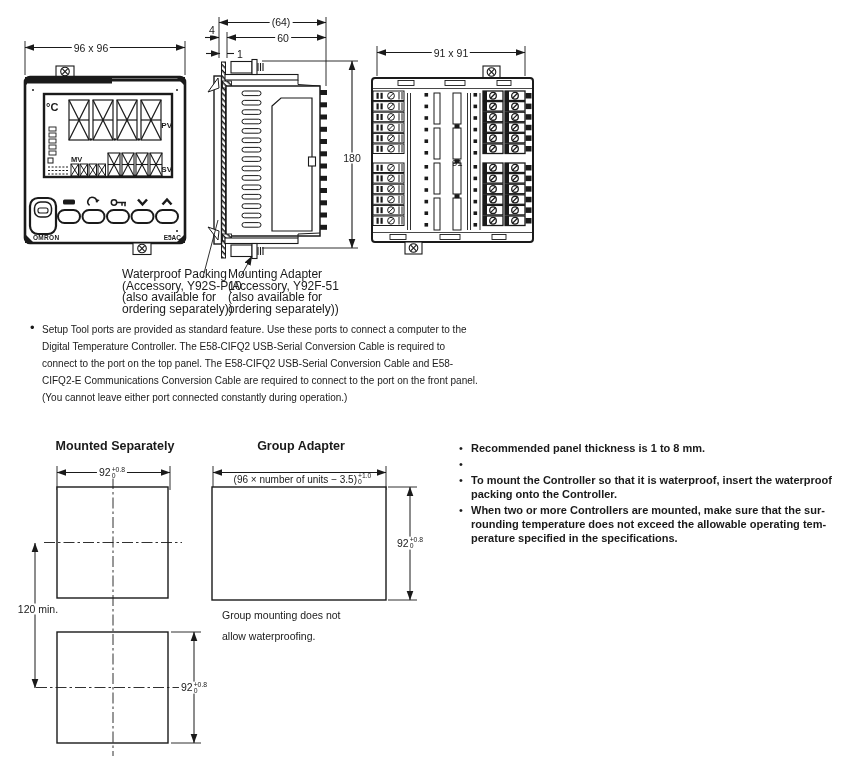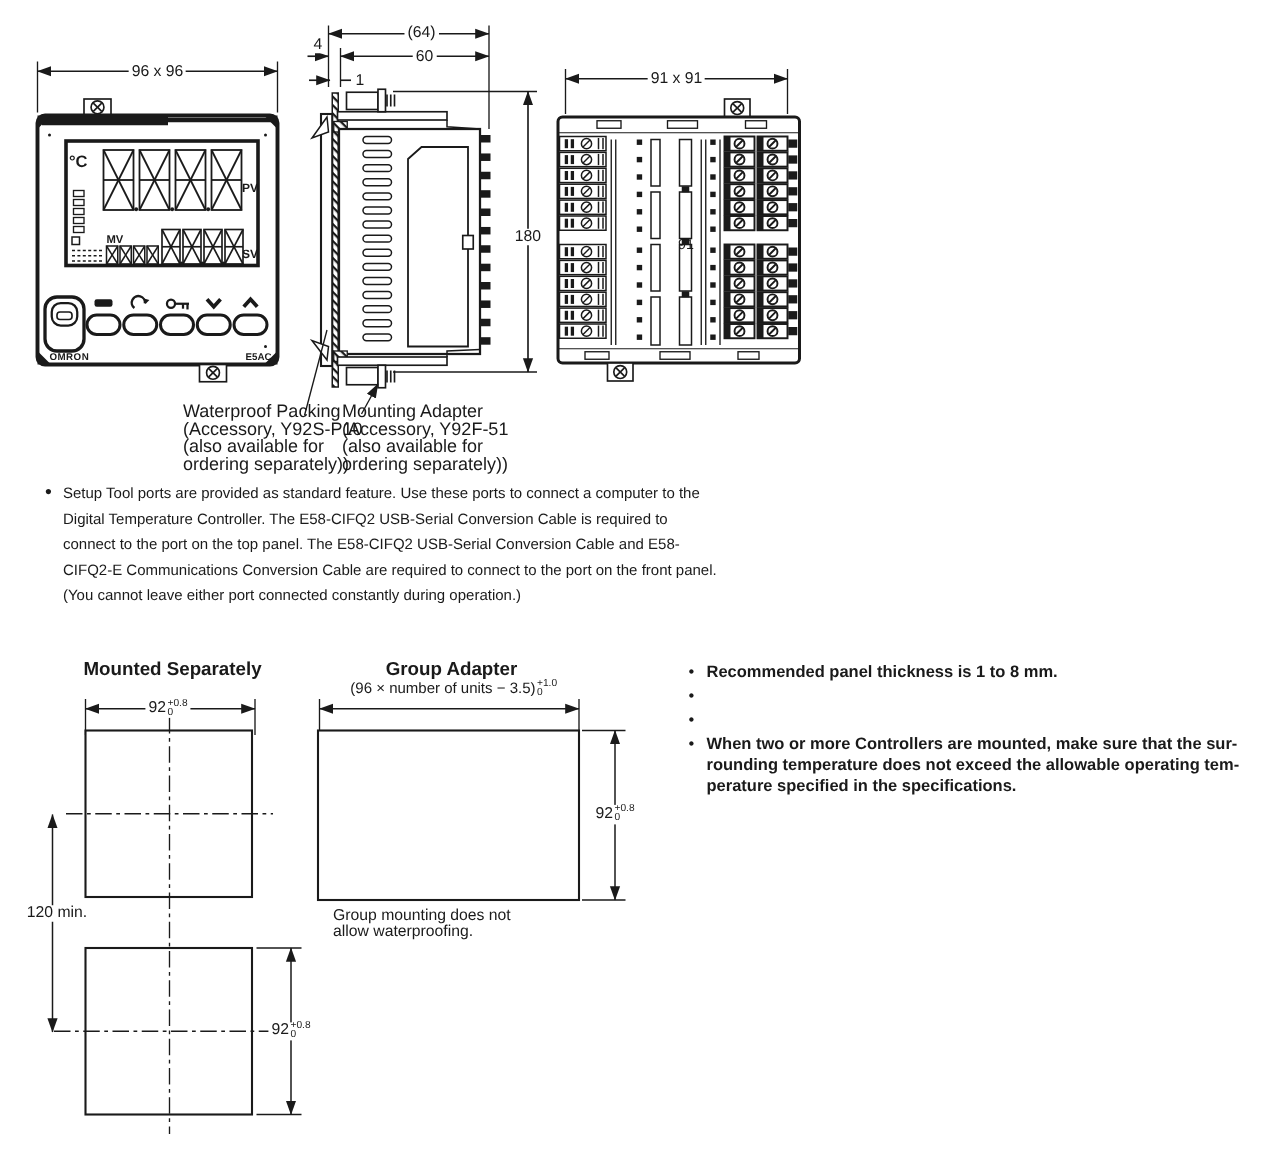--- a/index.html
+++ b/index.html
@@ -6,21 +6,21 @@
   #page{position:relative;width:854px;height:772px;background:#fff;overflow:hidden;
         font-family:"Liberation Sans",sans-serif;color:#1a1a1a;}
   svg{position:absolute;left:0;top:0;}
   svg text{font-family:"Liberation Sans",sans-serif;fill:#1a1a1a;}
   .txt{position:absolute;white-space:pre-line;}
   .dim{position:absolute;background:#fff;padding:0 2px;font-size:10.5px;line-height:11px;
        transform:translate(-50%,-50%);display:inline-flex;align-items:center;white-space:nowrap;}
   .dim-l{position:absolute;font-size:10.5px;line-height:11px;transform:translate(0,-50%);background:#fff;padding:0 1px;}
   .tol{display:inline-flex;flex-direction:column;align-items:flex-start;font-size:6.8px;line-height:6.4px;margin-left:1px;font-weight:normal;}
   .h{position:absolute;font-weight:bold;font-size:12.5px;text-align:center;line-height:14px;}
-  .sub{position:absolute;font-size:10px;display:flex;justify-content:center;align-items:center;white-space:nowrap;}
+  .sub{position:absolute;font-size:10px;display:flex;justify-content:center;align-items:center;white-space:nowrap;margin-top:20px;}
   .small-label{font-size:12px;line-height:11.6px;}
   .note-item{display:flex;margin-bottom:2px;}
   .note-bullet{width:12px;font-size:11px;line-height:14px;flex:none;}
   .note-text{font-size:11px;line-height:14px;white-space:pre-line;font-weight:bold;}
 </style>
 </head>
 <body>
 
 <div id="page">
 
@@ -362,21 +362,21 @@
     <line x1="213" y1="466" x2="213" y2="490" stroke-width="0.9"></line>
     <line x1="386" y1="466" x2="386" y2="490" stroke-width="0.9"></line>
     <line x1="213" y1="472.5" x2="386" y2="472.5" stroke-width="1" marker-start="url(#ar)" marker-end="url(#ar)"></line>
     <rect x="212" y="487" width="174" height="113" fill="#fff"></rect>
     <line x1="388" y1="487" x2="417" y2="487" stroke-width="0.9"></line>
     <line x1="388" y1="600" x2="417" y2="600" stroke-width="0.9"></line>
     <line x1="410" y1="487" x2="410" y2="600" stroke-width="1" marker-start="url(#ar)" marker-end="url(#ar)"></line>
   </g>
 </svg>
 
-<div class="dim" style="left:105px;top:47.5px">96 x 96</div>
+<div class="dim" style="left:91px;top:47.5px">96 x 96</div>
 <div class="dim" style="left:281px;top:22px">(64)</div>
 <div class="dim" style="left:283px;top:37.5px">60</div>
 <div class="dim" style="left:212px;top:30px">4</div>
 <div class="dim-l" style="left:236px;top:53.5px">1</div>
 <div class="dim" style="left:352px;top:158px">180</div>
 <div class="dim" style="left:451px;top:52.5px">91 x 91</div>
 
 <div class="txt small-label" style="left:122px;top:269px">Waterproof Packing
 (Accessory, Y92S-P10
 (also available for
@@ -420,33 +420,35 @@
       </span>
 </div>
 <div class="dim" style="left:410px;top:543px">
   <span>92</span>
       <span class="tol">
         <span>+0.8</span>
         <span>0</span>
       </span>
 </div>
 
-<div class="txt" style="left:222px;top:605px;font-size:10.5px;line-height:11px">Group mounting does not
+<div class="txt" style="left:222px;top:605px;font-size:10.5px;line-height:21px">Group mounting does not
 allow waterproofing.</div>
 
 <div class="txt" style="left:459px;top:441px;width:396px;white-space:normal">
   <div class="note-item">
     <span class="note-bullet">•</span>
     <span class="note-text">Recommended panel thickness is 1 to 8 mm.</span>
   </div>
   <div class="note-item">
     <span class="note-bullet">•</span>
   </div>
   <div class="note-item">
     <span class="note-bullet">•</span>
+    <span class="note-text">To mount the Controller so that it is waterproof, insert the waterproof
+packing onto the Controller.</span>
   </div>
   <div class="note-item">
     <span class="note-bullet">•</span>
     <span class="note-text">When two or more Controllers are mounted, make sure that the sur-
 rounding temperature does not exceed the allowable operating tem-
 perature specified in the specifications.</span>
   </div>
 </div>
 
 </div>

